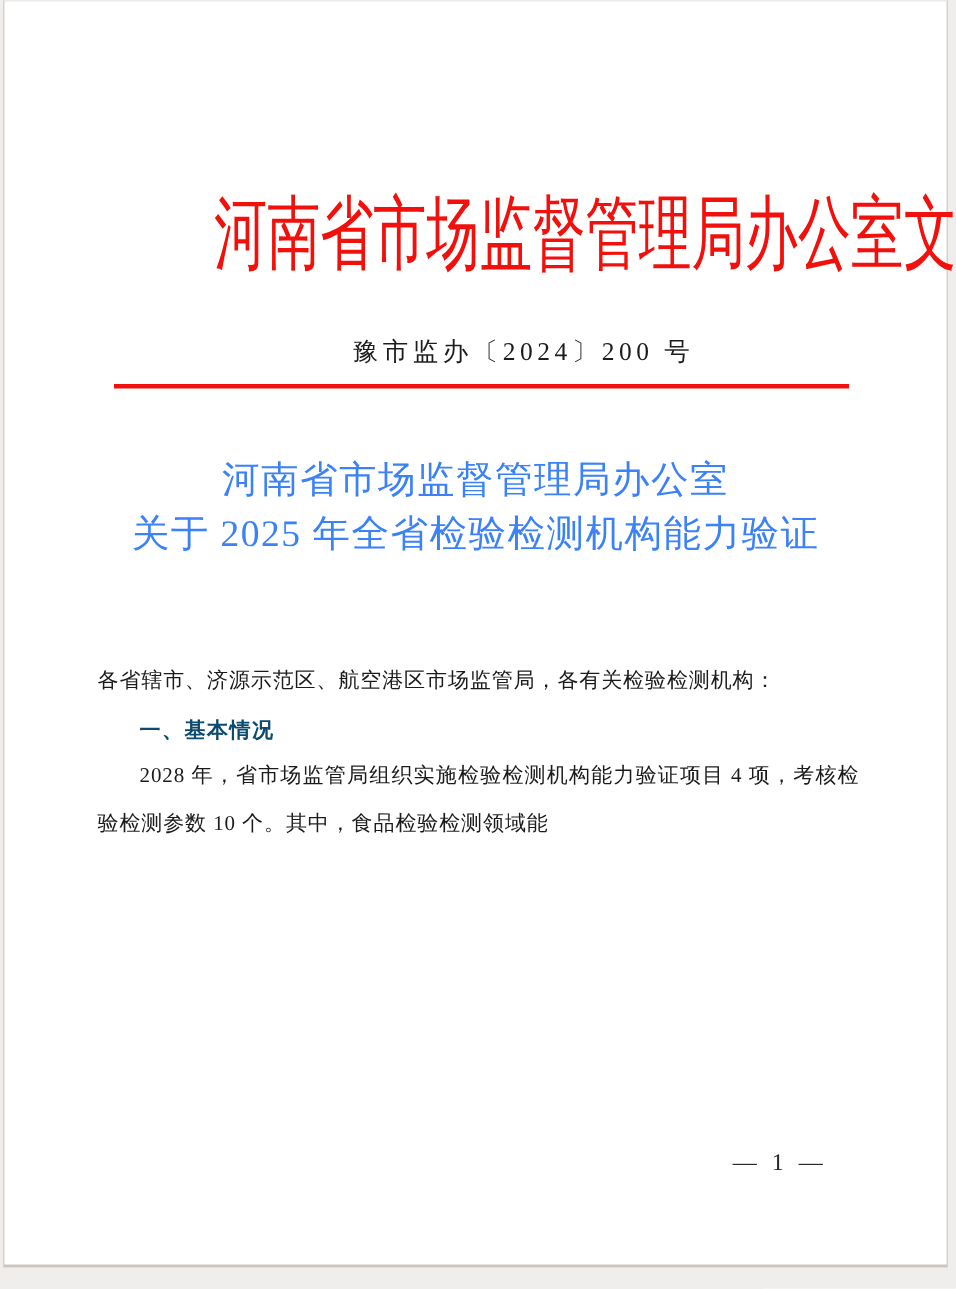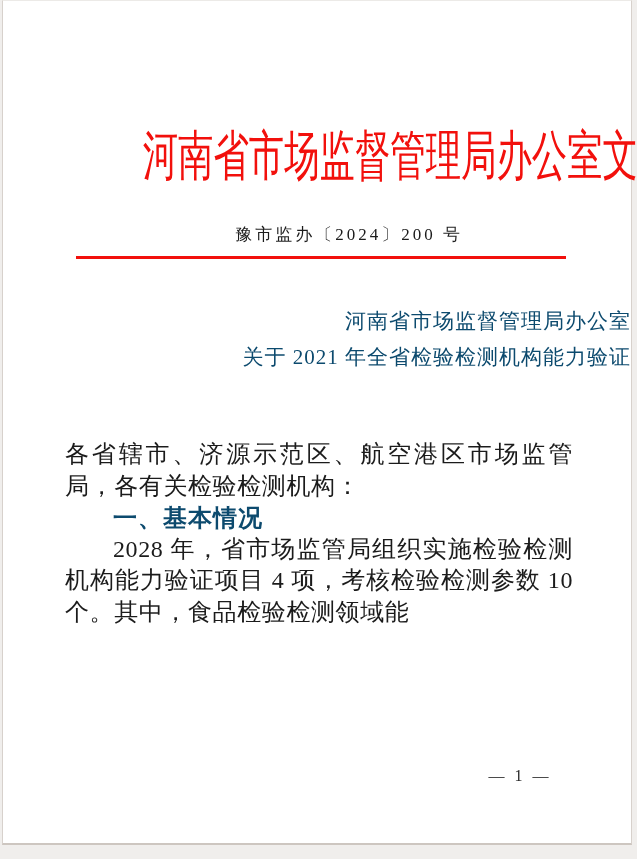--- a/index.html
+++ b/index.html
@@ -59,32 +59,32 @@
     left: 73px;
     width: 490px;
     height: 3px;
     background: #f2100c;
   }
   .doc-title {
     position: absolute;
     top: 302px;
     left: 0;
     width: 100%;
-    text-align: right;
-    font-size: 21px;
+    text-align: center;
+    font-size: 25px;
     line-height: 36px;
-    color: #0c4a6e;
+    color: #3b82f6;
     letter-spacing: 1px;
   }
   .body-text {
     position: absolute;
     top: 438px;
     left: 62px;
     width: 508px;
-    font-size: 24px;
+    font-size: 14px;
     line-height: 31.5px;
     color: #1b1b1b;
     text-align: justify;
     letter-spacing: 0.6px;
   }
   .body-text p { margin: 0; }
   .indent { text-indent: 2em; }
   .section-heading {
     font-family: Liberation Sans, sans-serif;
     font-weight: 700;
@@ -110,21 +110,21 @@
   <div class="letterhead">
     <span class="letterhead-inner">河南省市场监督管理局办公室文件</span>
   </div>
 
   <div class="doc-number">豫市监办〔2024〕200 号</div>
 
   <div class="red-rule"></div>
 
   <div class="doc-title">
     <div>河南省市场监督管理局办公室</div>
-    <div>关于 2021 年全省检验检测机构能力验证</div>
+    <div>关于 2025 年全省检验检测机构能力验证</div>
   </div>
 
   <div class="body-text">
     <p>各省辖市、济源示范区、航空港区市场监管局，各有关检验检测机构：</p>
     <p class="indent section-heading">一、基本情况</p>
     <p class="indent">2028 年，省市场监管局组织实施检验检测机构能力验证项目 4 项，考核检验检测参数 10 个。其中，食品检验检测领域能</p>
   </div>
 
   <div class="page-number">— 1 —</div>
 

